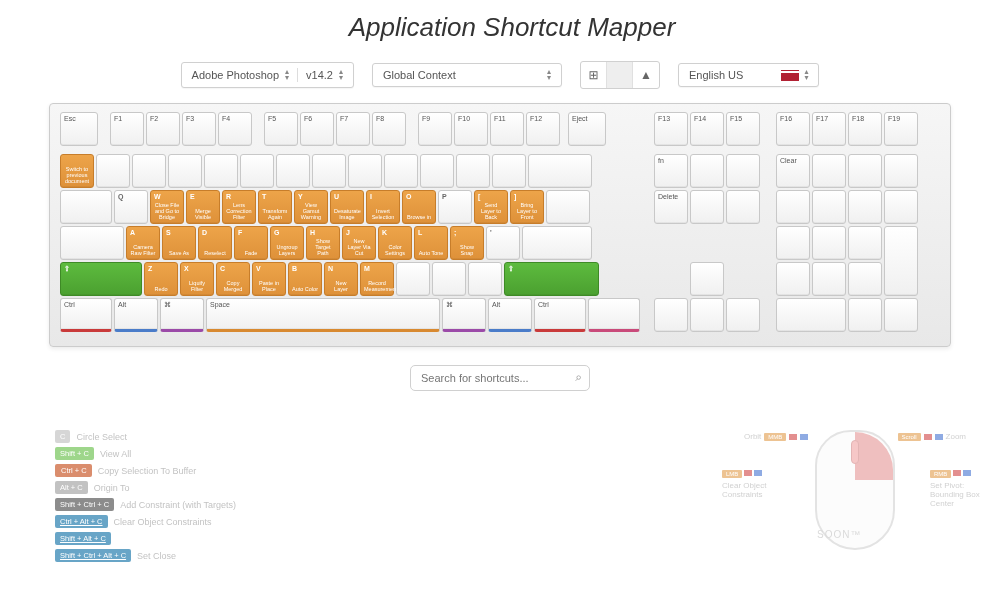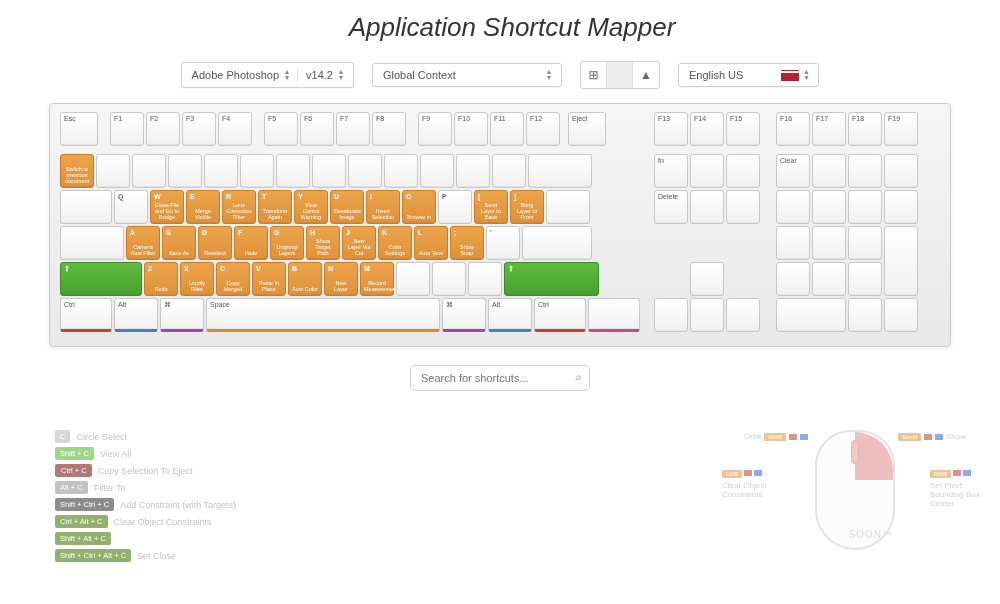--- a/index.html
+++ b/index.html
@@ -47,31 +47,31 @@
 
     .search-wrap{display:flex;justify-content:center;margin-top:18px;}
     .search{border:1px solid #d0d0d0;border-radius:5px;padding:6px 30px 6px 10px;font-size:11px;color:#888;width:180px;position:relative;}
     .search-icon{position:absolute;right:8px;top:5px;color:#999;font-size:12px;}
 
     .legend{position:absolute;left:55px;top:430px;display:flex;flex-direction:column;gap:4px;filter:opacity(.6);}
     .legend-row{display:flex;align-items:center;gap:6px;font-size:9px;color:#999;}
     .badge{font-size:7.5px;color:#fff;padding:2px 5px;border-radius:2px;white-space:nowrap;}
     .badge.gray{background:#bbb;}
     .badge.green{background:#5dbb3e;}
-    .badge.red{background:#7f1d1d;padding-left:6px;}
+    .badge.red{background:#c2410c;padding-left:6px;}
     .badge.gray2{background:#999;}
     .badge.orange{background:#404040;}
-    .badge.orange2{background:#4d7c0f;}
+    .badge.orange2{background:#0369a1;text-decoration:underline;}
 
     .mouse-panel{position:absolute;right:40px;top:430px;width:210px;filter:opacity(.55);font-size:8px;color:#aaa;}
     .mouse{width:80px;height:120px;border:2px solid #ccc;border-radius:40px 40px 45px 45px;margin:0 auto;position:relative;background:#fafafa;}
     .mouse::before{content:"";position:absolute;top:0;left:50%;width:1px;height:48px;background:#ccc;}
     .mouse .scroll{position:absolute;top:8px;left:50%;transform:translateX(-50%);width:8px;height:24px;border:1px solid #c77;border-radius:4px;background:#e99;}
     .mouse .rbtn{position:absolute;top:0;right:0;width:38px;height:48px;background:#e28a8a;border-radius:0 40px 0 0;}
-    .soon{position:absolute;bottom:8px;left:0;right:0;text-align:right;font-size:10px;letter-spacing:1px;color:#bbb;}
+    .soon{position:absolute;bottom:8px;left:0;right:0;text-align:left;font-size:10px;letter-spacing:1px;color:#bbb;}
     .m-label{position:absolute;display:flex;align-items:center;gap:3px;}
     .m-badge{background:#de9139;color:#fff;font-size:6px;padding:1px 4px;border-radius:1px;}
     .tinyicon{width:8px;height:6px;display:inline-block;}
     .tinyicon.red{background:#c33;} .tinyicon.blue{background:#36c;}
   </style>
 </head>
 <body>
 
 <div class="header">
   <div class="title">Application Shortcut Mapper</div>
@@ -440,25 +440,25 @@
     <div class="legend-row">
       <span class="badge gray">C</span>
       <span>Circle Select</span>
     </div>
     <div class="legend-row">
       <span class="badge green">Shift + C</span>
       <span>View All</span>
     </div>
     <div class="legend-row">
       <span class="badge red">Ctrl + C</span>
-      <span>Copy Selection To Eject</span>
+      <span>Copy Selection To Buffer</span>
     </div>
     <div class="legend-row">
       <span class="badge gray2">Alt + C</span>
-      <span>Filter To</span>
+      <span>Origin To</span>
     </div>
     <div class="legend-row">
       <span class="badge orange">Shift + Ctrl + C</span>
       <span>Add Constraint (with Targets)</span>
     </div>
     <div class="legend-row">
       <span class="badge orange2">Ctrl + Alt + C</span>
       <span>Clear Object Constraints</span>
     </div>
     <div class="legend-row">
@@ -475,21 +475,21 @@
   <div class="m-label" style="top:2px;left:-6px;">
       <span>Orbit</span>
       <span class="m-badge">MMB</span>
       <span class="tinyicon red"></span>
       <span class="tinyicon blue"></span>
     </div>
   <div class="m-label" style="top:2px;right:-6px;">
       <span class="m-badge">Scroll</span>
       <span class="tinyicon red"></span>
       <span class="tinyicon blue"></span>
-      <span>Show</span>
+      <span>Zoom</span>
     </div>
   <div class="m-label" style="top:40px;left:-28px;flex-direction:column;align-items:flex-start;width:60px;">
     <span style="display:flex;gap:2px;">
         <span class="m-badge">LMB</span>
         <span class="tinyicon red"></span>
         <span class="tinyicon blue"></span>
       </span>
     <span style="line-height:9px;">Clear Object Constraints</span>
   </div>
   <div class="m-label" style="top:40px;right:-30px;flex-direction:column;align-items:flex-start;width:60px;">

